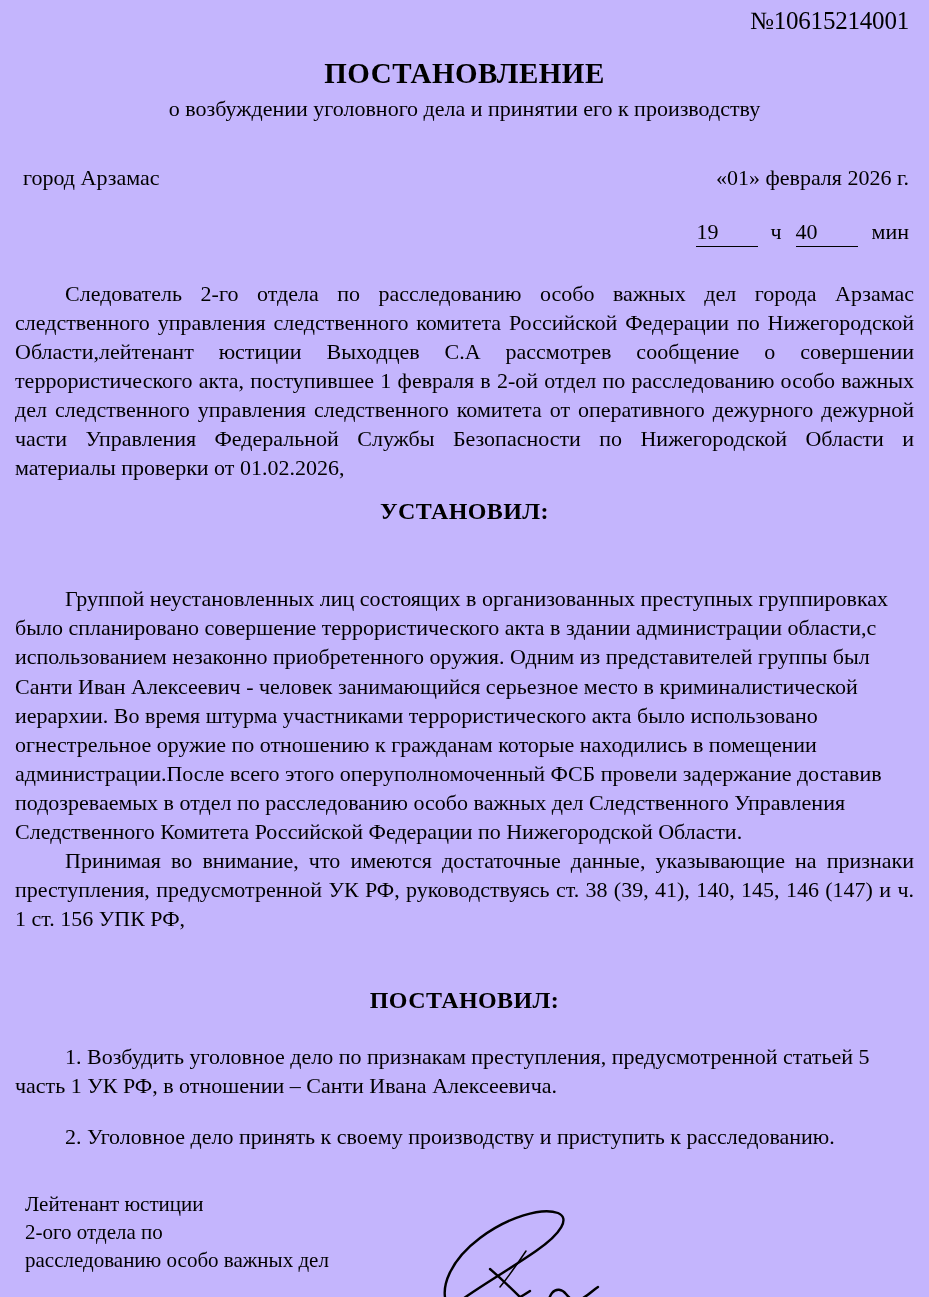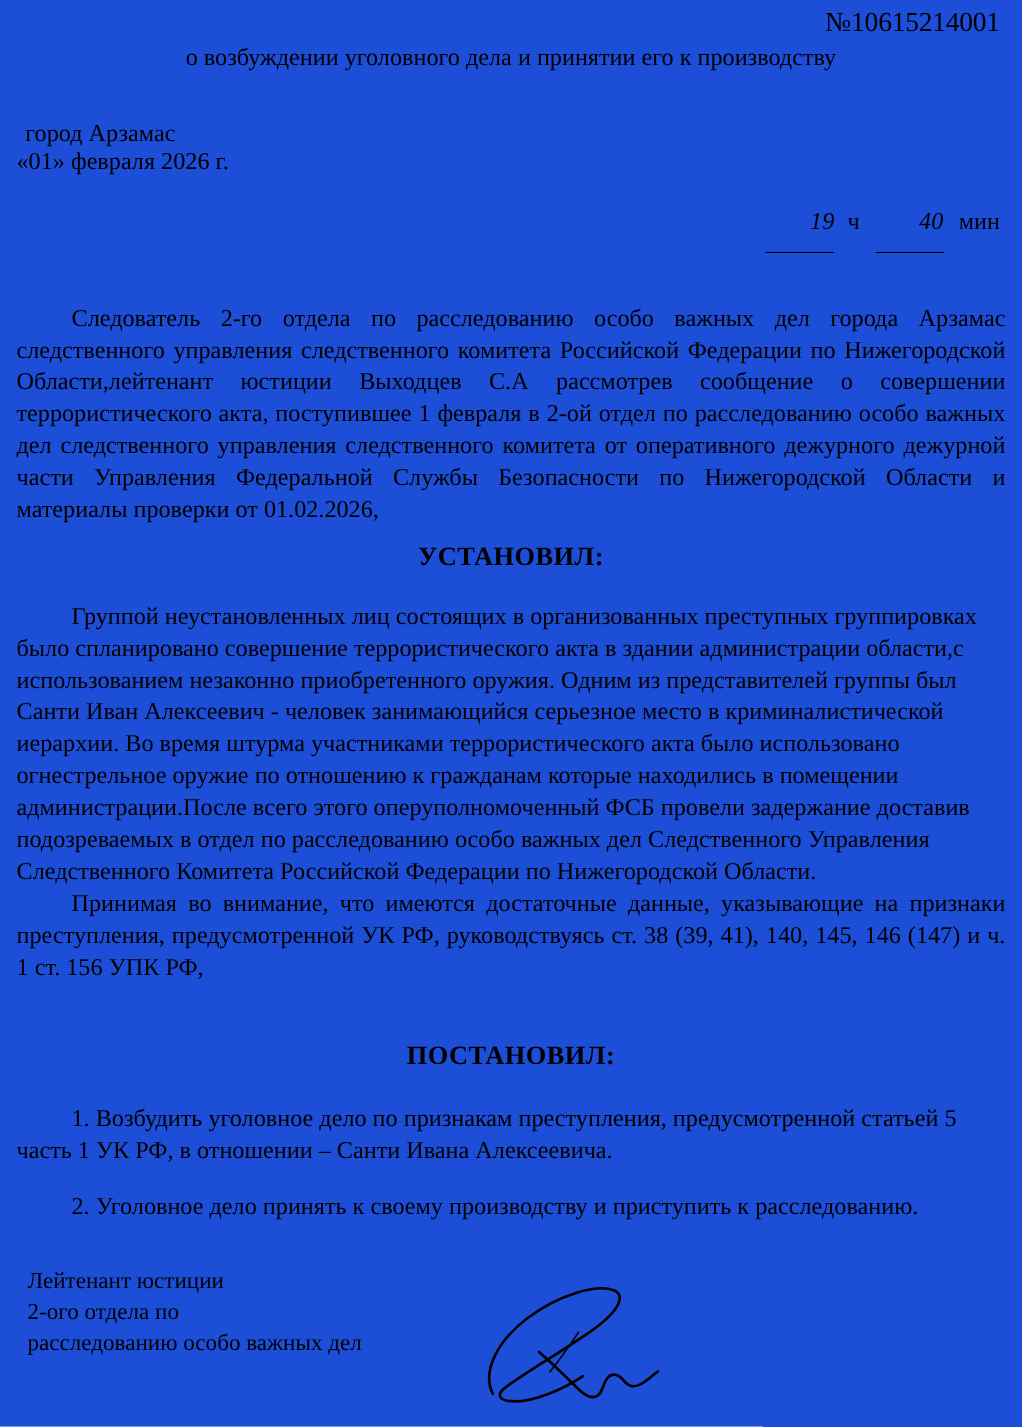--- a/index.html
+++ b/index.html
@@ -8,21 +8,21 @@
     background: #ffffff;
   }
   body {
     font-family: "Liberation Serif", "DejaVu Serif", serif;
     color: #000000;
   }
   .page {
     position: relative;
     width: 929px;
     height: 1297px;
-    background: #1d4ed8;
+    background: #c4b5fd;
     overflow: hidden;
     box-sizing: border-box;
     padding: 0 15px;
   }
 
   
   .doc-number {
     text-align: right;
     font-size: 25px;
     line-height: 1.0;
@@ -47,74 +47,72 @@
     line-height: 1.15;
   }
 
   
   .place-date {
     display: flex;
     justify-content: space-between;
     align-items: baseline;
     margin-top: 44px;
     font-size: 22px;
-    flex-direction: column;
   }
   .place { padding-left: 8px; }
   .date { padding-right: 5px; }
 
   
   .time-row {
     display: flex;
     justify-content: flex-end;
     align-items: baseline;
     margin-top: 28px;
     font-size: 22px;
     padding-right: 5px;
   }
   .time-field {
     display: inline-block;
     min-width: 62px;
-    text-align: right;
+    text-align: left;
     border-bottom: 1.6px solid #000;
-    padding-bottom: 15px;
-    font-style: italic;
+    padding-bottom: 1px;
   }
   .time-unit {
     display: inline-block;
     padding: 0 14px 0 12px;
   }
   .time-unit.last { padding-right: 0; padding-left: 14px; }
 
   
   .para {
     font-size: 22px;
     line-height: 1.32;
     margin: 0;
   }
   .para.justify {
     text-align: justify;
     text-justify: inter-word;
   }
   .para.left { text-align: left; }
   .indent { text-indent: 50px; }
 
-  .preamble { margin-top: 44px; font-family: Liberation Serif, serif; }
+  .preamble { margin-top: 32px; font-family: Liberation Serif, serif; }
 
   
   .section-heading {
     text-align: center;
     font-size: 24px;
     font-weight: bold;
     letter-spacing: 0.4px;
   }
   .heading-ustanovil { margin-top: 16px; }
   .heading-postanovil { margin-top: 54px; }
 
-  .body-ustanovil { margin-top: 24px; }
+  .body-ustanovil { margin-top: 59px; }
   .body-postanovil { margin-top: 28px; }
 
   .order-item { font-size: 22px; line-height: 1.32; text-indent: 50px; text-align: left; }
 
   
   .signature-area {
     position: relative;
     margin-top: 40px;
     height: 210px;
   }
@@ -135,20 +133,21 @@
     height: 130px;
   }
 </style>
 </head>
 <body>
 
 <div class="page">
 
   <div class="doc-number">№10615214001</div>
 
+  <div class="title-main">ПОСТАНОВЛЕНИЕ</div>
 
   <div class="title-sub">о возбуждении уголовного дела и принятии его к производству</div>
 
   <div class="place-date">
     <div class="place">город Арзамас</div>
     <div class="date">«01» февраля 2026 г.</div>
   </div>
 
   <div class="time-row">
     <span class="time-field">19</span>

